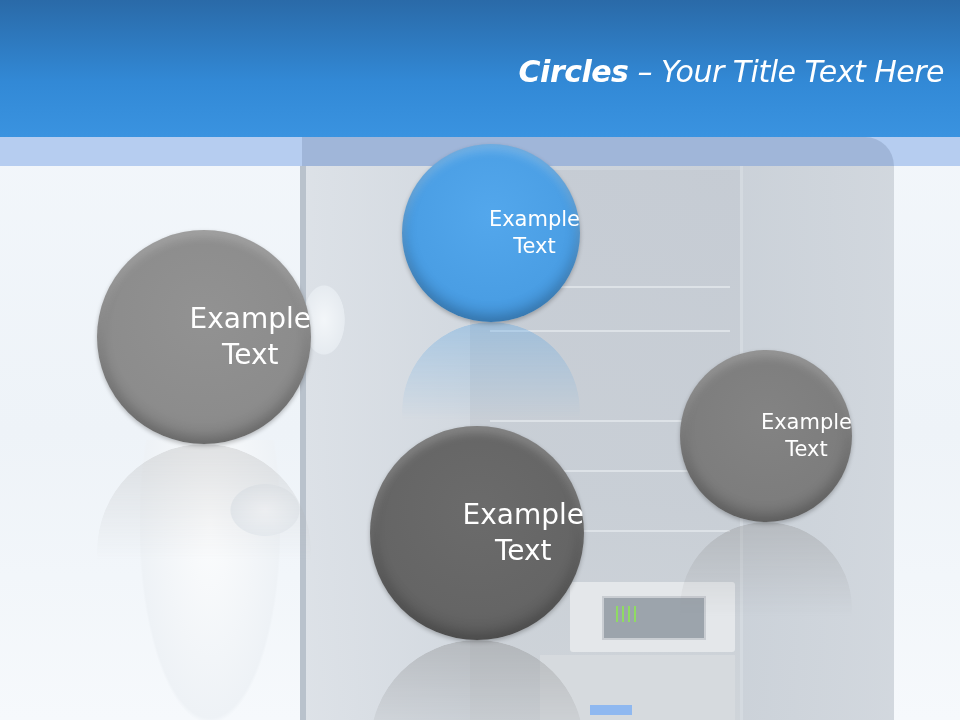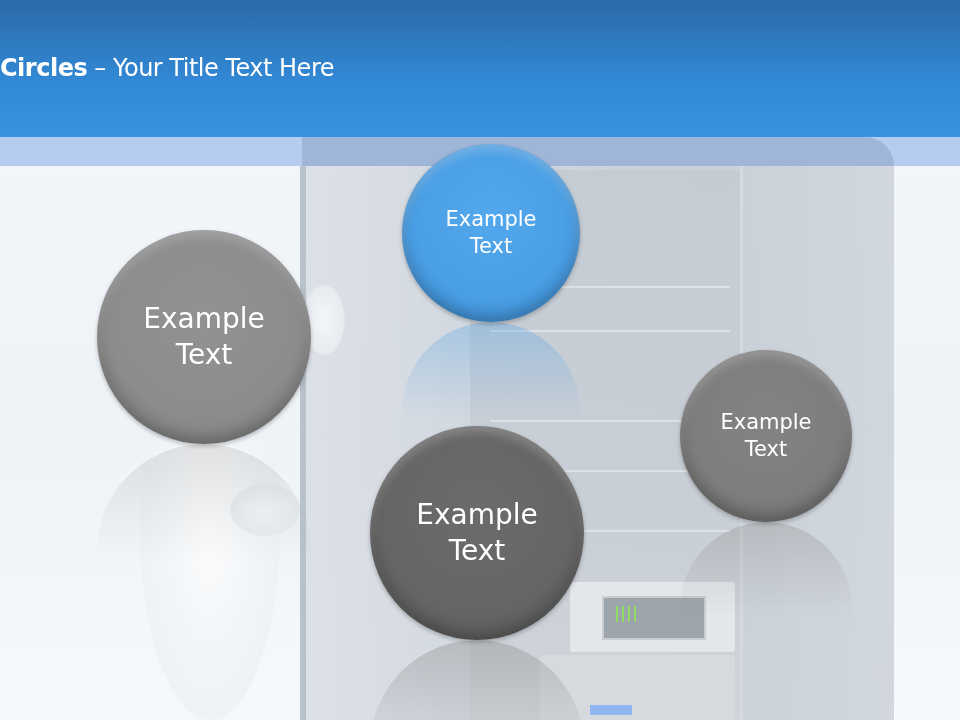--- a/index.html
+++ b/index.html
@@ -11,22 +11,22 @@
   }
   .header {
     position:absolute; left:0; top:0; width:960px; height:137px;
     background: linear-gradient(180deg, #2a6aa8 0%, #3289d6 60%, #3a93e0 100%);
   }
   .header-band {
     position:absolute; left:0; top:137px; width:960px; height:29px;
     background: #b6cdf0;
   }
   .title {
-    position:absolute; left:0; top:54px; width:944px; text-align:left;
-    color:#ffffff; font-size:24px; letter-spacing:-0.5px;
+    position:absolute; left:0; top:54px; width:944px; text-align:right;
+    color:#ffffff; font-size:30px; letter-spacing:-0.5px;font-style:italic;
   }
   .title b { font-weight:bold; }
 
   
   .rack {
     position:absolute; left:302px; top:137px; width:592px; height:583px;
     background: linear-gradient(90deg, #d9dee4 0%, #c8cfd7 40%, #c3cad2 70%, #ccd2d9 100%);
     opacity:0.85;
   }
   .rack-top {
@@ -72,21 +72,21 @@
     background: radial-gradient(ellipse at 50% 50%, #f3f6f9 0%, #e6ebf0 60%, transparent 62%);
   }
   .figure-hand {
     position:absolute; left:225px; top:480px; width:80px; height:60px;
     background: radial-gradient(ellipse at 50% 50%, #f6f8fb 0%, #e8edf2 60%, transparent 62%);
   }
 
   
   .circle {
     position:absolute; border-radius:50%;
-    display:flex; align-items:center; justify-content:center; text-align:center;
+    display:flex; align-items:center; justify-content:flex-end; text-align:center;
     color:#ffffff;
     box-shadow: inset 0 -6px 14px rgba(0,0,0,0.25), inset 0 6px 10px rgba(255,255,255,0.25), 0 2px 4px rgba(0,0,0,0.25);
   }
   .circle span { display:block; line-height:1.3; }
   .reflection {
     position:absolute; border-radius:50%; opacity:0.35;
     -webkit-mask-image: linear-gradient(180deg, rgba(0,0,0,0.9) 0%, rgba(0,0,0,0) 55%);
     mask-image: linear-gradient(180deg, rgba(0,0,0,0.9) 0%, rgba(0,0,0,0) 55%);
   }
 </style>

